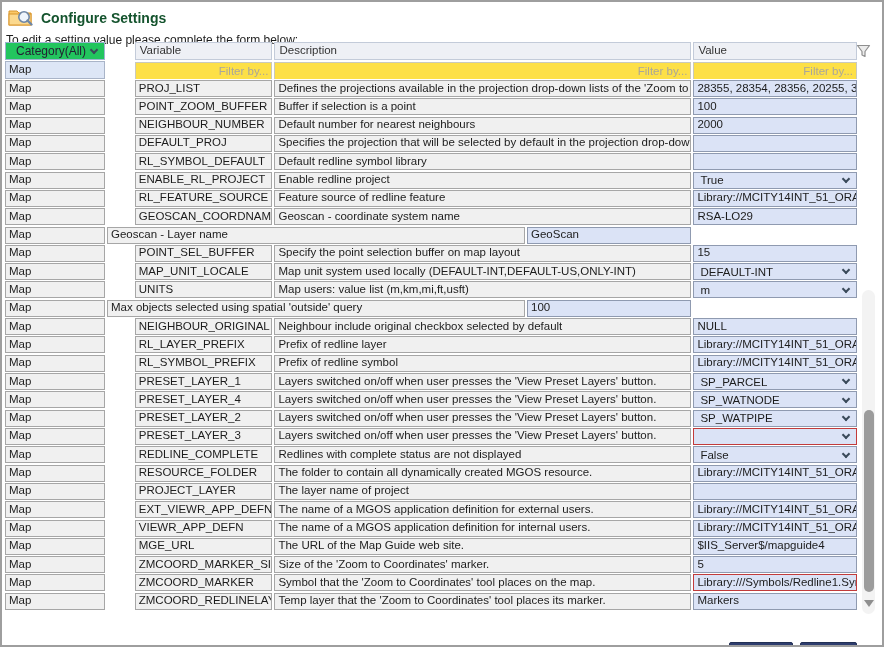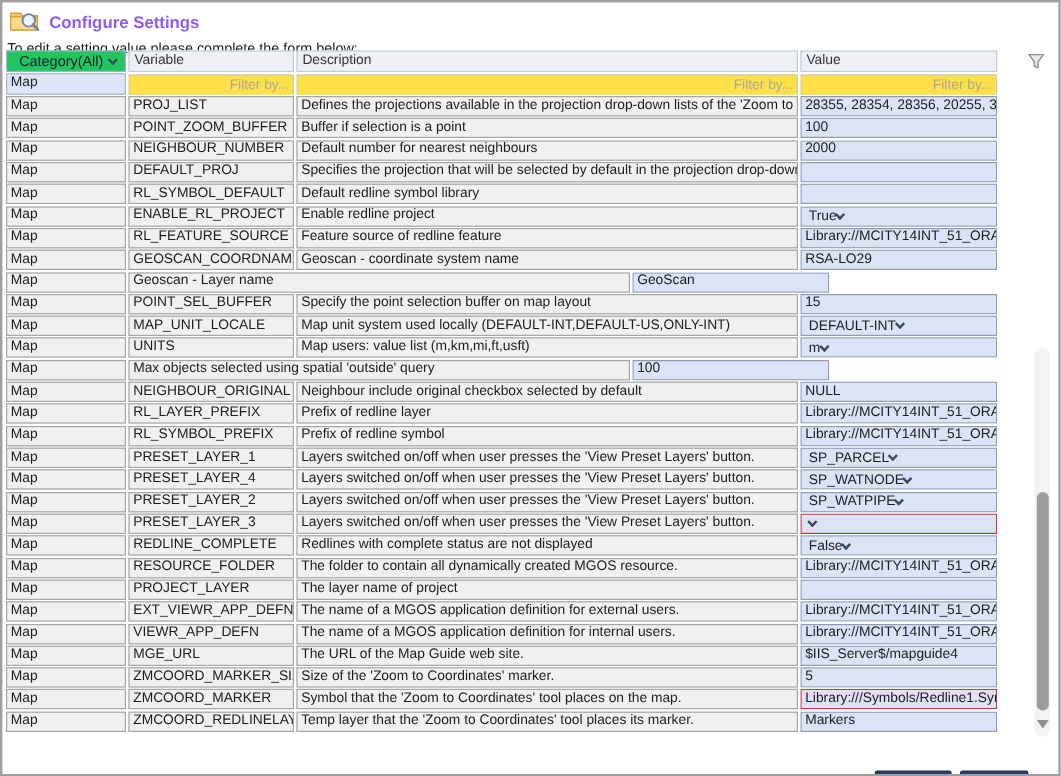--- a/index.html
+++ b/index.html
@@ -5,47 +5,47 @@
   * { box-sizing: border-box; margin: 0; padding: 0; }
   html,body { background:#ffffff; }
   body { font-family: "Liberation Sans", sans-serif; }
   .window {
     position: relative; width: 884px; height: 647px;
     border: 2px solid #9e9e9e; background: #ffffff; overflow: hidden;
   }
   
   .titlebar { display:flex; align-items:center; gap:7px; padding:6px 0 4px 6px; }
   .title-icon { width:26px; height:19px; position:relative; flex:0 0 auto; }
-  .page-title { color:#8b5cf6; font-weight:bold; font-size:14px; }
+  .page-title { color:#14532d; font-weight:bold; font-size:14px; }
   .subtitle { font-size:12px; color:#1d1d1d; padding:2px 0 3px 4px; }
   
   .grid { position:absolute; left:3px; top:40px; width:852px; }
   .trow { display:flex; height:17px; margin-bottom:1.32px; }
   .hrow { height:18px; margin-bottom:1px; }
   .frow { height:18px; margin-bottom:1px; }
   .cell { margin-right:2px; overflow:hidden; white-space:nowrap; }
-  .c-cat { width:100px; } .c-var { width:138px; } .c-desc { width:418px; } .c-val { width:164px; margin-right:0; }
+  .c-cat { width:100px; } .c-var { width:138px;margin-left:28px; } .c-desc { width:418px; } .c-val { width:164px; margin-right:0; }
   .hcell { background:#eef0f5; border:1px solid #c3cbd9; font-size:11.5px; color:#333;
            padding:1px 0 0 4px; height:18px; }
   .cat-select { background:#22c55e; border:1px solid #9db4d0; display:flex; align-items:center;
                 justify-content:space-between; padding:0 7px 0 10px; font-size:12px; color:#223;
                 height:18px; cursor:default; }
   .chev { width:6px; height:6px; border-right:2px solid #3a4a5a; border-bottom:2px solid #3a4a5a;
           transform: rotate(45deg); margin-top:-3px; flex:0 0 auto; }
   .fcell-cat { background:#dde6f6; border:1px solid #a9b4c8; font-size:11.5px; color:#222;
                padding:1px 0 0 3px; height:18px; }
   .finput { width:100%; height:18px; background:#fde047; border:1px solid #c9c9bd;
             font-family:"Liberation Sans",sans-serif; font-size:11.5px; color:#444; padding:0 3px;text-align:right; }
   .finput::placeholder { color:#aaa79a; }
   .dcell { background:#f0f0f0; border:1px solid #a6a6a6; font-size:11.5px; color:#1c1c1c;
            padding:0.5px 0 0 3px; height:17px; }
   .vinput, .vselect { width:164px; height:17px; background:#dbe3f6; border:1px solid #8f9ab0;
            font-size:11.5px; color:#1c1c1c; padding:0.5px 3px 0 3px;
            overflow:hidden; white-space:nowrap; }
-  .vselect { display:flex; align-items:center; padding-left:6px; padding-right:7px; cursor:default; }
+  .vselect { display:flex; align-items:center; justify-content:space-between; padding-left:6px; padding-right:7px; cursor:default; }
   .vselect .vtext { overflow:hidden; white-space:nowrap; }
   .invalid { border:1px solid #c23b3b !important; }
   
   .funnel { position:absolute; top:41px; right:10px; }
   
   .sb-track { position:absolute; right:7px; top:288px; width:13px; height:324px;
               background:#f3f3f3; border-radius:7px; }
   .sb-thumb { position:absolute; right:8.5px; top:408px; width:10px; height:182px;
               background:#9c9c9c; border-radius:5px; }
   .sb-down { position:absolute; right:8px; top:598px; width:0; height:0;

